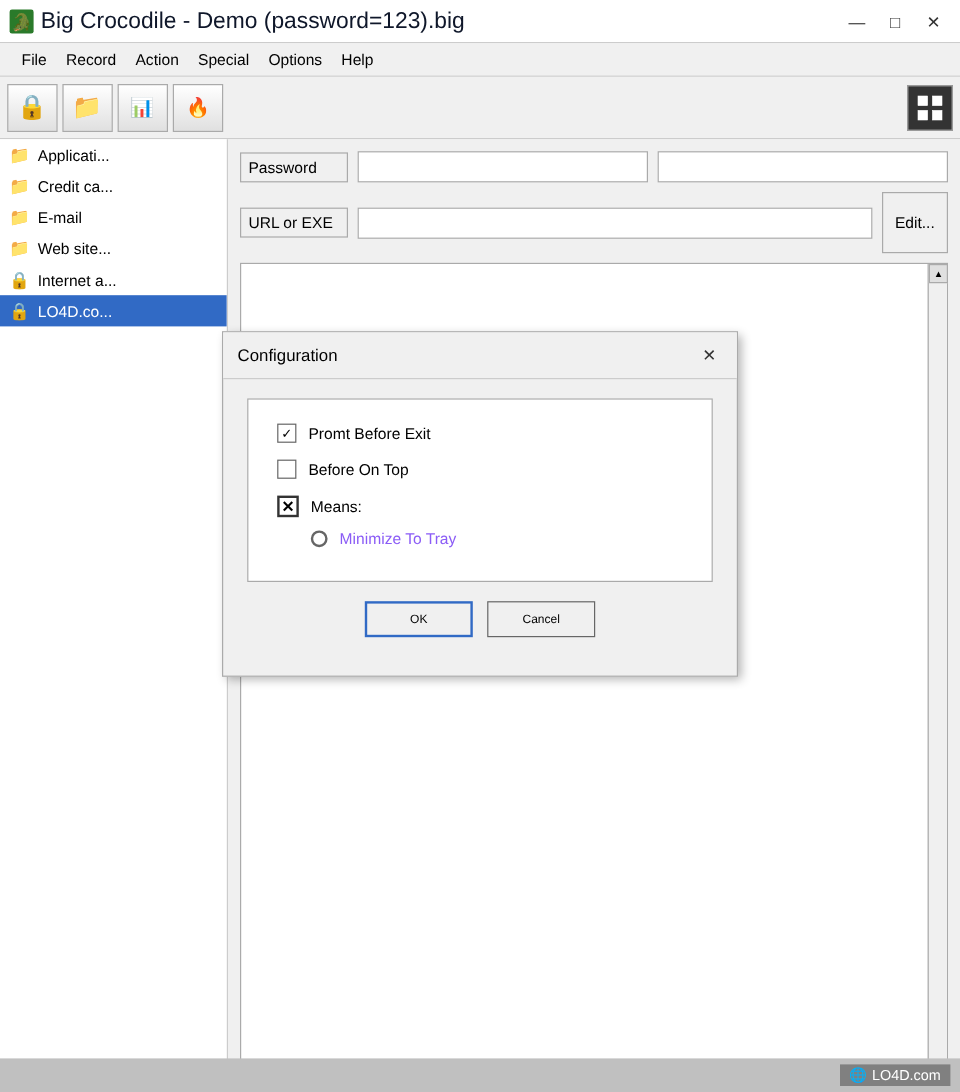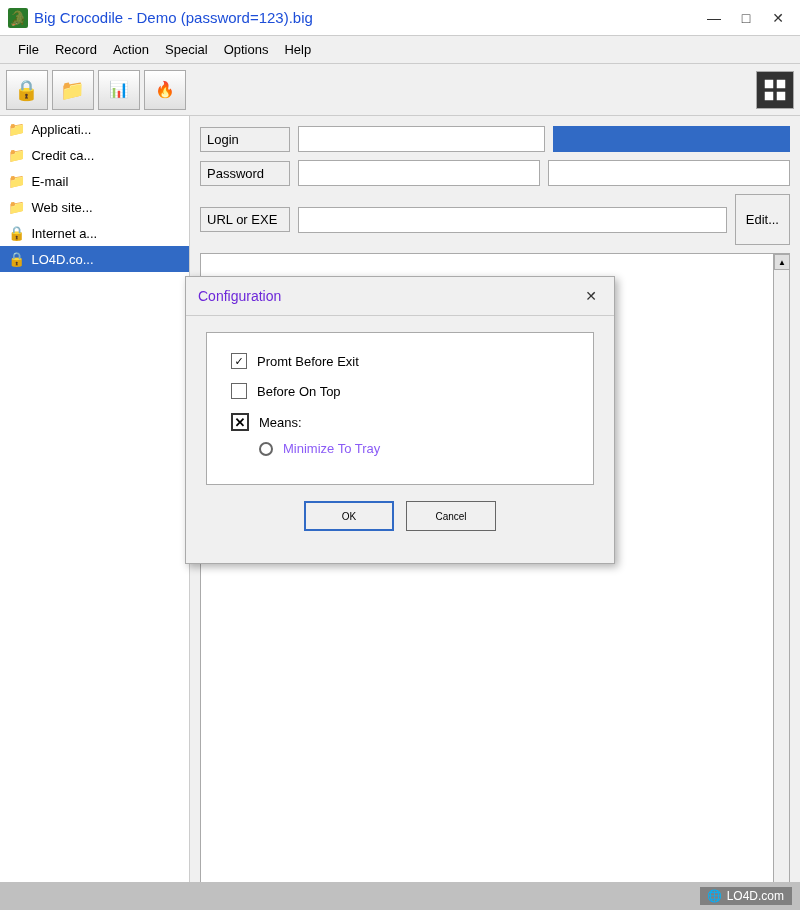--- a/index.html
+++ b/index.html
@@ -32,22 +32,22 @@
       width: 20px;
       height: 20px;
       background: #2a7a2a;
       border-radius: 2px;
       display: flex;
       align-items: center;
       justify-content: center;
       font-size: 12px;
     }
     .title-bar-title {
-      font-size: 15px;
-      color: #1d4ed8;
+      font-size: 19px;
+      color: #0f172a;
     }
     .title-bar-controls {
       display: flex;
       gap: 4px;
     }
     .title-bar-btn {
       width: 28px;
       height: 22px;
       border: none;
       background: transparent;
@@ -263,21 +263,21 @@
       background: #f0f0f0;
       padding: 8px 12px;
       display: flex;
       align-items: center;
       justify-content: space-between;
       border-bottom: 1px solid #ccc;
     }
     .dialog-title {
       font-size: 14px;
       font-weight: normal;
-      color: #6d28d9;
+      color: #000000;
     }
     .dialog-close {
       width: 22px;
       height: 22px;
       border: none;
       background: transparent;
       cursor: pointer;
       font-size: 14px;
       display: flex;
       align-items: center;
@@ -461,25 +461,20 @@
       <span>Internet a...</span>
     </div>
     <div class="tree-item selected">
       <span class="tree-icon">🔒</span>
       <span>LO4D.co...</span>
     </div>
   </div>
 
   <div class="right-panel">
     <div class="field-row">
-      <div class="field-label">Login</div>
-      <input class="field-input" type="text" value="" style="">
-      <div class="blue-bar"></div>
-    </div>
-    <div class="field-row">
       <div class="field-label">Password</div>
       <input class="field-input" type="password" value="" style="">
       <input class="field-input" type="password" value="" style="">
     </div>
     <div class="field-row">
       <div class="field-label">URL or EXE</div>
       <input class="field-input" type="text" value="" style="">
       <button class="field-btn">Edit...</button>
     </div>
     <div class="notes-area">

